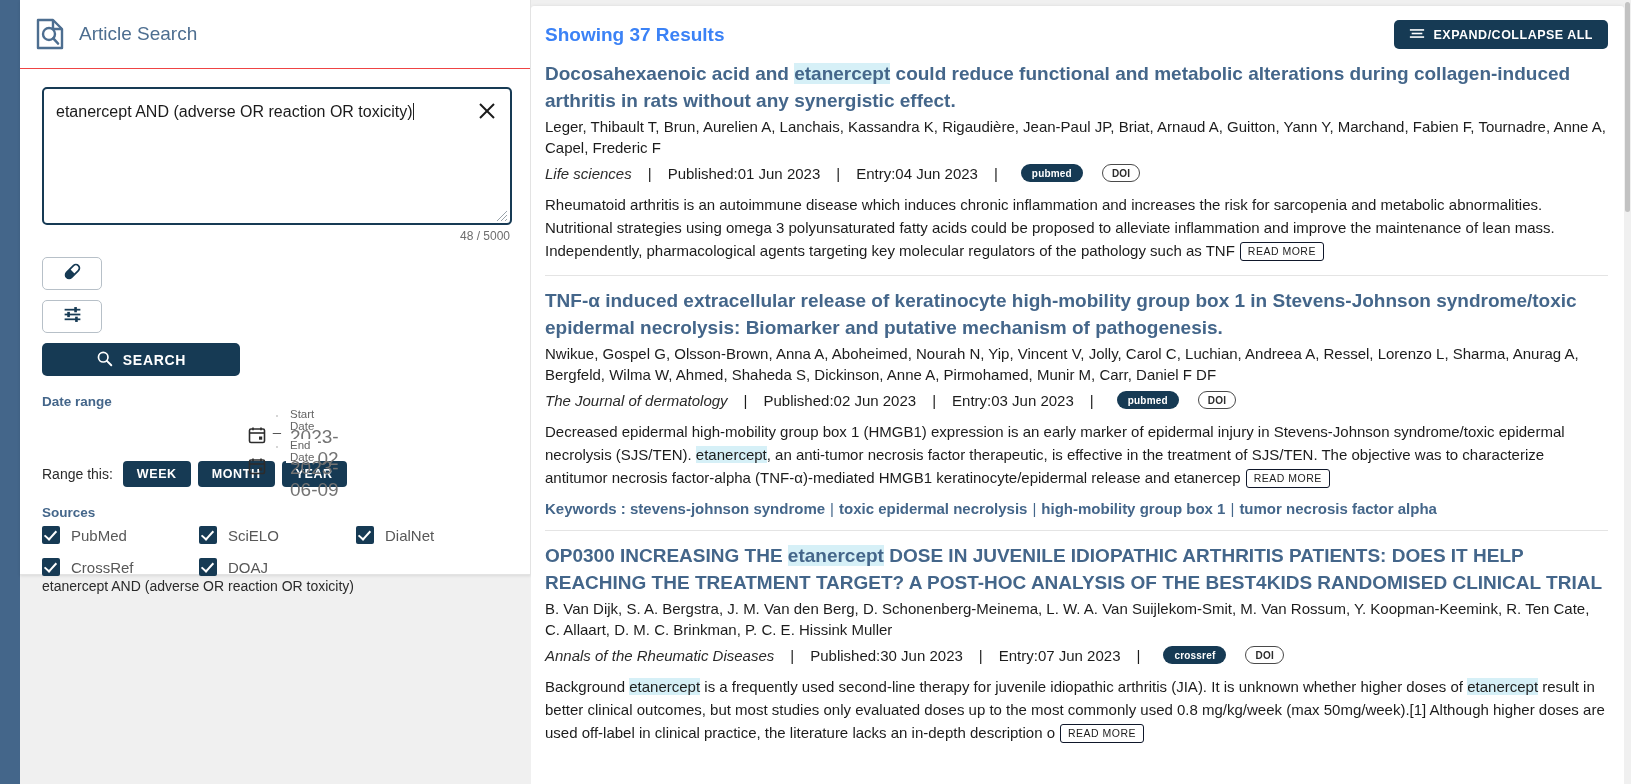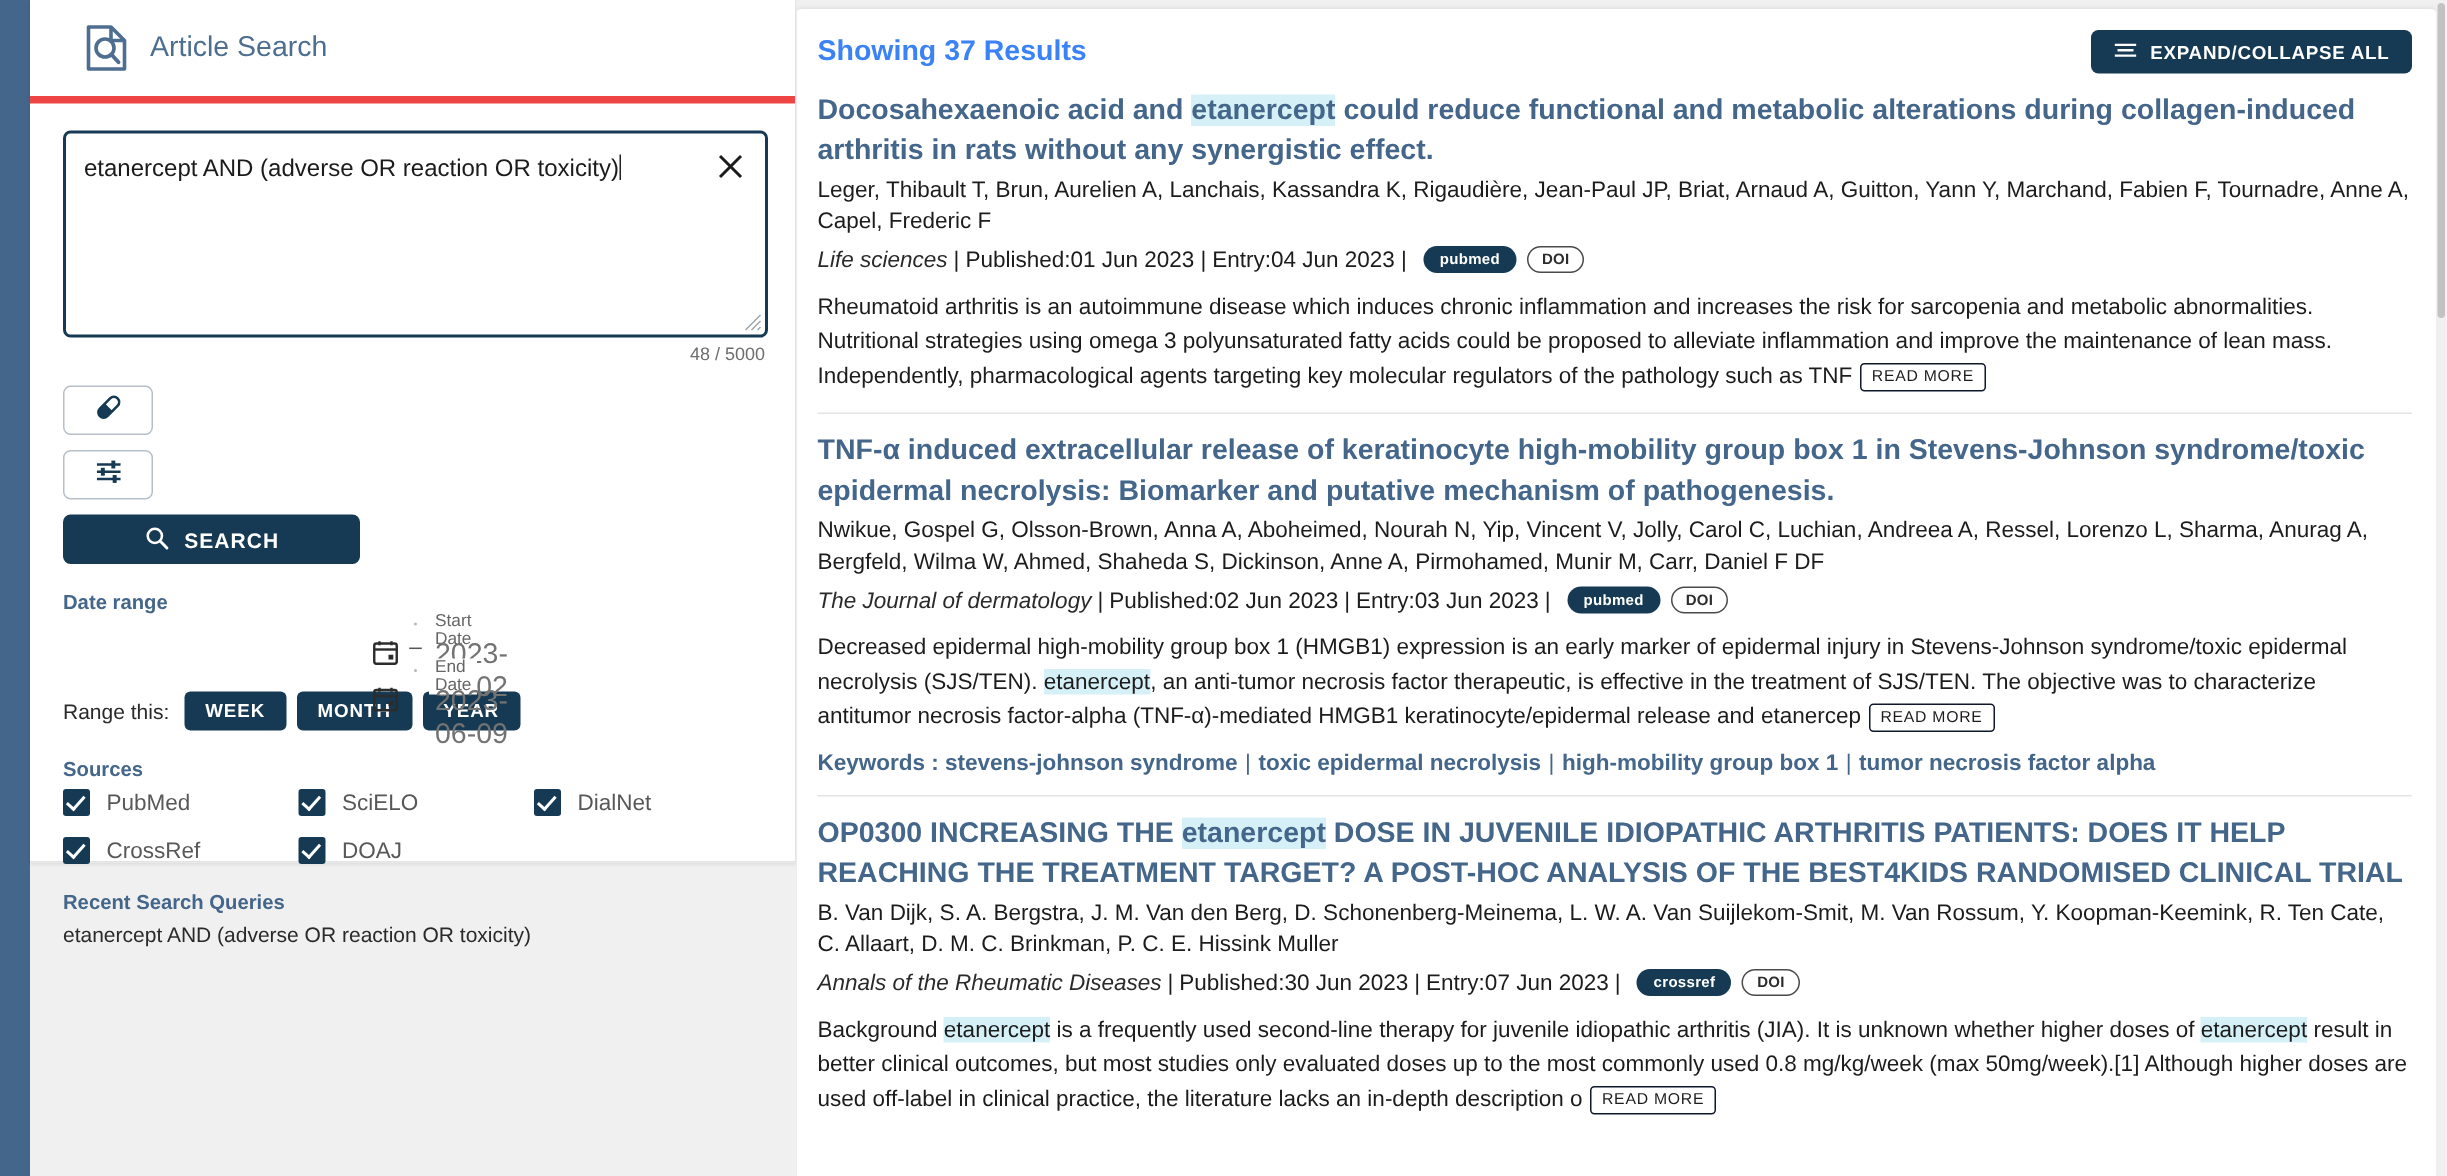--- a/index.html
+++ b/index.html
@@ -37,22 +37,22 @@
     border: 1px solid #e3e3e3;
     border-left: none;
     border-top: none;
     height: 575px;
     box-shadow: 0 1px 3px rgba(0,0,0,0.10);
   }
   .sidebar-header {
     height: 69px;
     display: flex;
     align-items: center;
-    padding-left: 36px;
-    border-bottom: 5px solid #ef4444;
+    padding-left: 15px;
+    border-bottom: 1px solid #ef4444;
     text-align: center;
   }
   .logo-icon { width: 30px; height: 32px; flex: 0 0 30px; }
   .app-title {
     margin-left: 14px;
     font-size: 19px;
     color: #4d6e90;
     font-weight: 400;
   }
 
@@ -282,21 +282,21 @@
     color: #1c1c1c;
     margin-top: 2px;
   }
   .res-meta {
     font-size: 15px;
     color: #1c1c1c;
     margin-top: 6px;
     display: flex;
     align-items: center;
     flex-wrap: wrap;
-    gap: 0;
+    gap: 12px;
   }
   .journal { font-style: italic; color: #2a2a2a; }
   .sep { margin: 0 4px; }
   .chip {
     display: inline-flex;
     align-items: center;
     justify-content: center;
     height: 18px;
     border-radius: 10px;
     font-size: 10px;
@@ -485,21 +485,20 @@
           <div class="source-item">
             <span class="cbx"></span>
             <span class="source-name">CrossRef</span>
           </div>
           <div class="source-item">
             <span class="cbx"></span>
             <span class="source-name">DOAJ</span>
           </div>
         </div>
 
-        <div class="section-label">Recent Search Queries</div>
         <div class="recent-query">etanercept AND (adverse OR reaction OR toxicity)</div>
 
       </div>
     </div>
   </aside>
 
   <main class="results-wrap">
     <div class="results-card">
 
       <div class="results-head">

